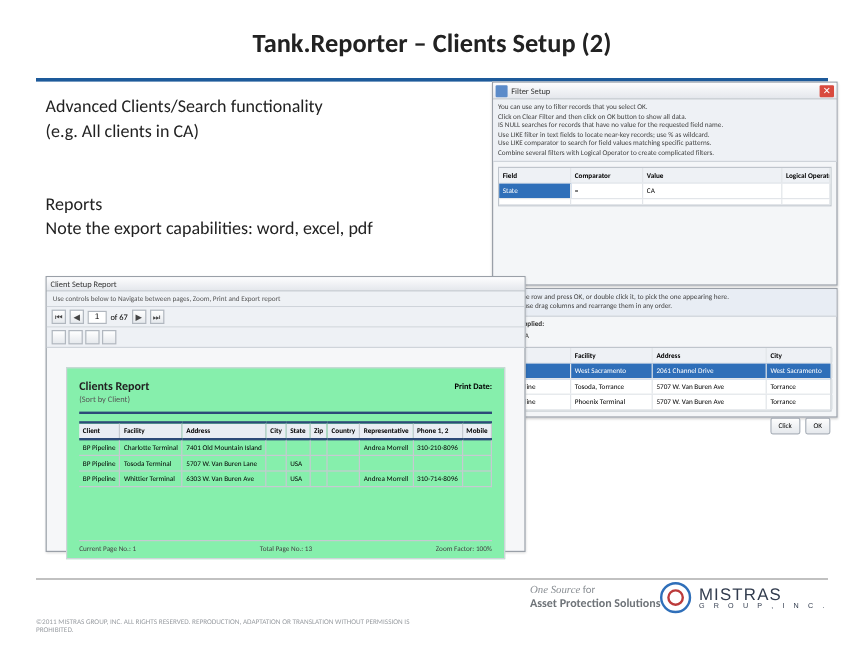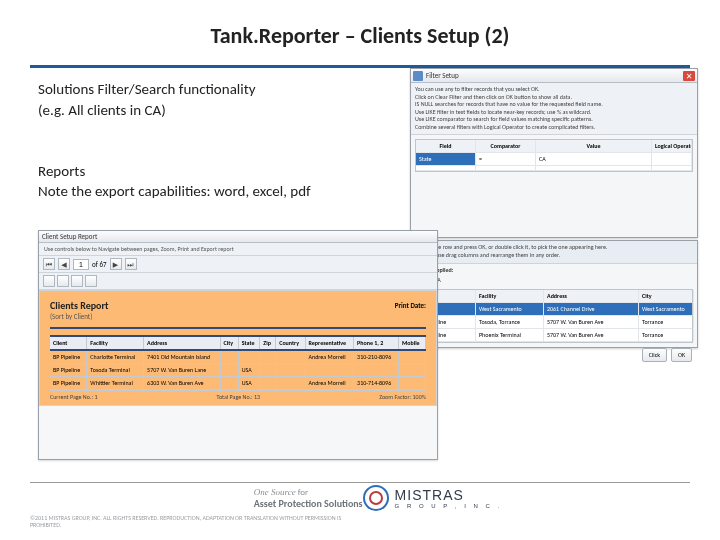--- a/index.html
+++ b/index.html
@@ -66,21 +66,21 @@
     background:#fff;
     border:1px solid #bfc5cc;
     margin:4px;
     font-size:6px;
   }
   .fw-grid-head, .fw-grid-row {
     display:grid;
     grid-template-columns: 60px 60px 1fr 40px;
     border-bottom:1px solid #e2e5e9;
   }
-  .fw-grid-head { background:#eef1f5; font-weight:600;text-align:center; }
+  .fw-grid-head { background:#eef1f5; font-weight:600; }
   .fw-grid-head div, .fw-grid-row div { padding:2px 3px; border-right:1px solid #e2e5e9; white-space:nowrap; overflow:hidden;}
   .fw-sel { background:#2f6fb9; color:#fff; }
   .fw-btns { display:flex; gap:4px; padding:0 4px 3px; }
   .fw-btn {
     font-size:6px; padding:2px 6px;
     background:linear-gradient(#fdfdfd,#e6e9ed);
     border:1px solid #a9b0b9; border-radius:2px;
   }
 
   
@@ -162,22 +162,22 @@
     display:flex; align-items:center; justify-content:center;
     font-size:7px; color:#444;
   }
   .rv-nav input {
     width:16px; height:11px; border:1px solid #b1b7bf; font-size:7px; text-align:center;
   }
   .rv-icons { display:flex; gap:2px; padding:2px 4px; background:#eef1f5; border-bottom:1px solid #cfd4da;}
   .rv-icons .ic { width:12px; height:12px; background:linear-gradient(#fff,#e6e9ed); border:1px solid #b1b7bf;}
 
   .rv-page {
-    background:#fdba74; margin:0; border:1px solid #cfd4da;
-    height:116px; padding:8px 10px; position:relative;
+    background:#86efac; margin:16px; border:1px solid #cfd4da;
+    height:160px; padding:8px 10px; position:relative;
     overflow:hidden;
   }
   .rv-report-title { font-weight:700; font-size:10px; color:#222; }
   .rv-report-sub { font-size:7px; color:#555; margin-bottom:6px;}
   .rv-printdate { position:absolute; right:10px; top:10px; font-size:7px; font-weight:600;}
   .rv-hr { height:2px; background:#2d4a78; margin:6px 0;}
 
   .rv-table { width:100%; border-collapse:collapse; font-size:6px; }
   .rv-table th, .rv-table td {
     border-right:1px solid #c5cad1; border-bottom:1px solid #c5cad1;
@@ -195,21 +195,21 @@
 
   
   .brand-band {
     position:absolute;
     bottom:0; left:0; right:0;
     height:58px;
     background:#fff;
   }
   .thin-rule { height:1px; background:#999; margin:0 30px 2px;}
   .brand-row {
-    display:flex; align-items:center; justify-content:center;
+    display:flex; align-items:center; justify-content:flex-end;
     padding:0 30px;
     margin-left:36px;
   }
   .bl-tag {
     font-size:9px; color:#8a8f94; line-height:1.1;
   }
   .bl-tag .em { font-style:italic; font-family:Georgia,serif;}
   .bl-tag .bold { font-weight:700; color:#6f7479; font-size:10px;}
   .mistras {
     display:flex; align-items:center; gap:6px;
@@ -229,21 +229,21 @@
     font-size:6px; color:#9a9ea3; padding:4px 30px 0; line-height:1.2;
     max-width:400px;
   }
 </style>
 </head>
 <body>
 
 <div class="slide-title">Tank.Reporter – Clients Setup (2)</div>
 <div class="title-rule"></div>
 
-<div class="section-text">Solutions Filter/Search functionality</div>
+<div class="section-text">Advanced Clients/Search functionality</div>
 <div class="section-text">(e.g. All clients in CA)</div>
 
 <div class="gap"></div>
 
 <div class="section-text">Reports</div>
 <div class="section-text">Note the export capabilities: word, excel, pdf</div>
 
 <div class="filter-window">
   <div class="fw-titlebar">
     <div class="fw-icon"></div>

